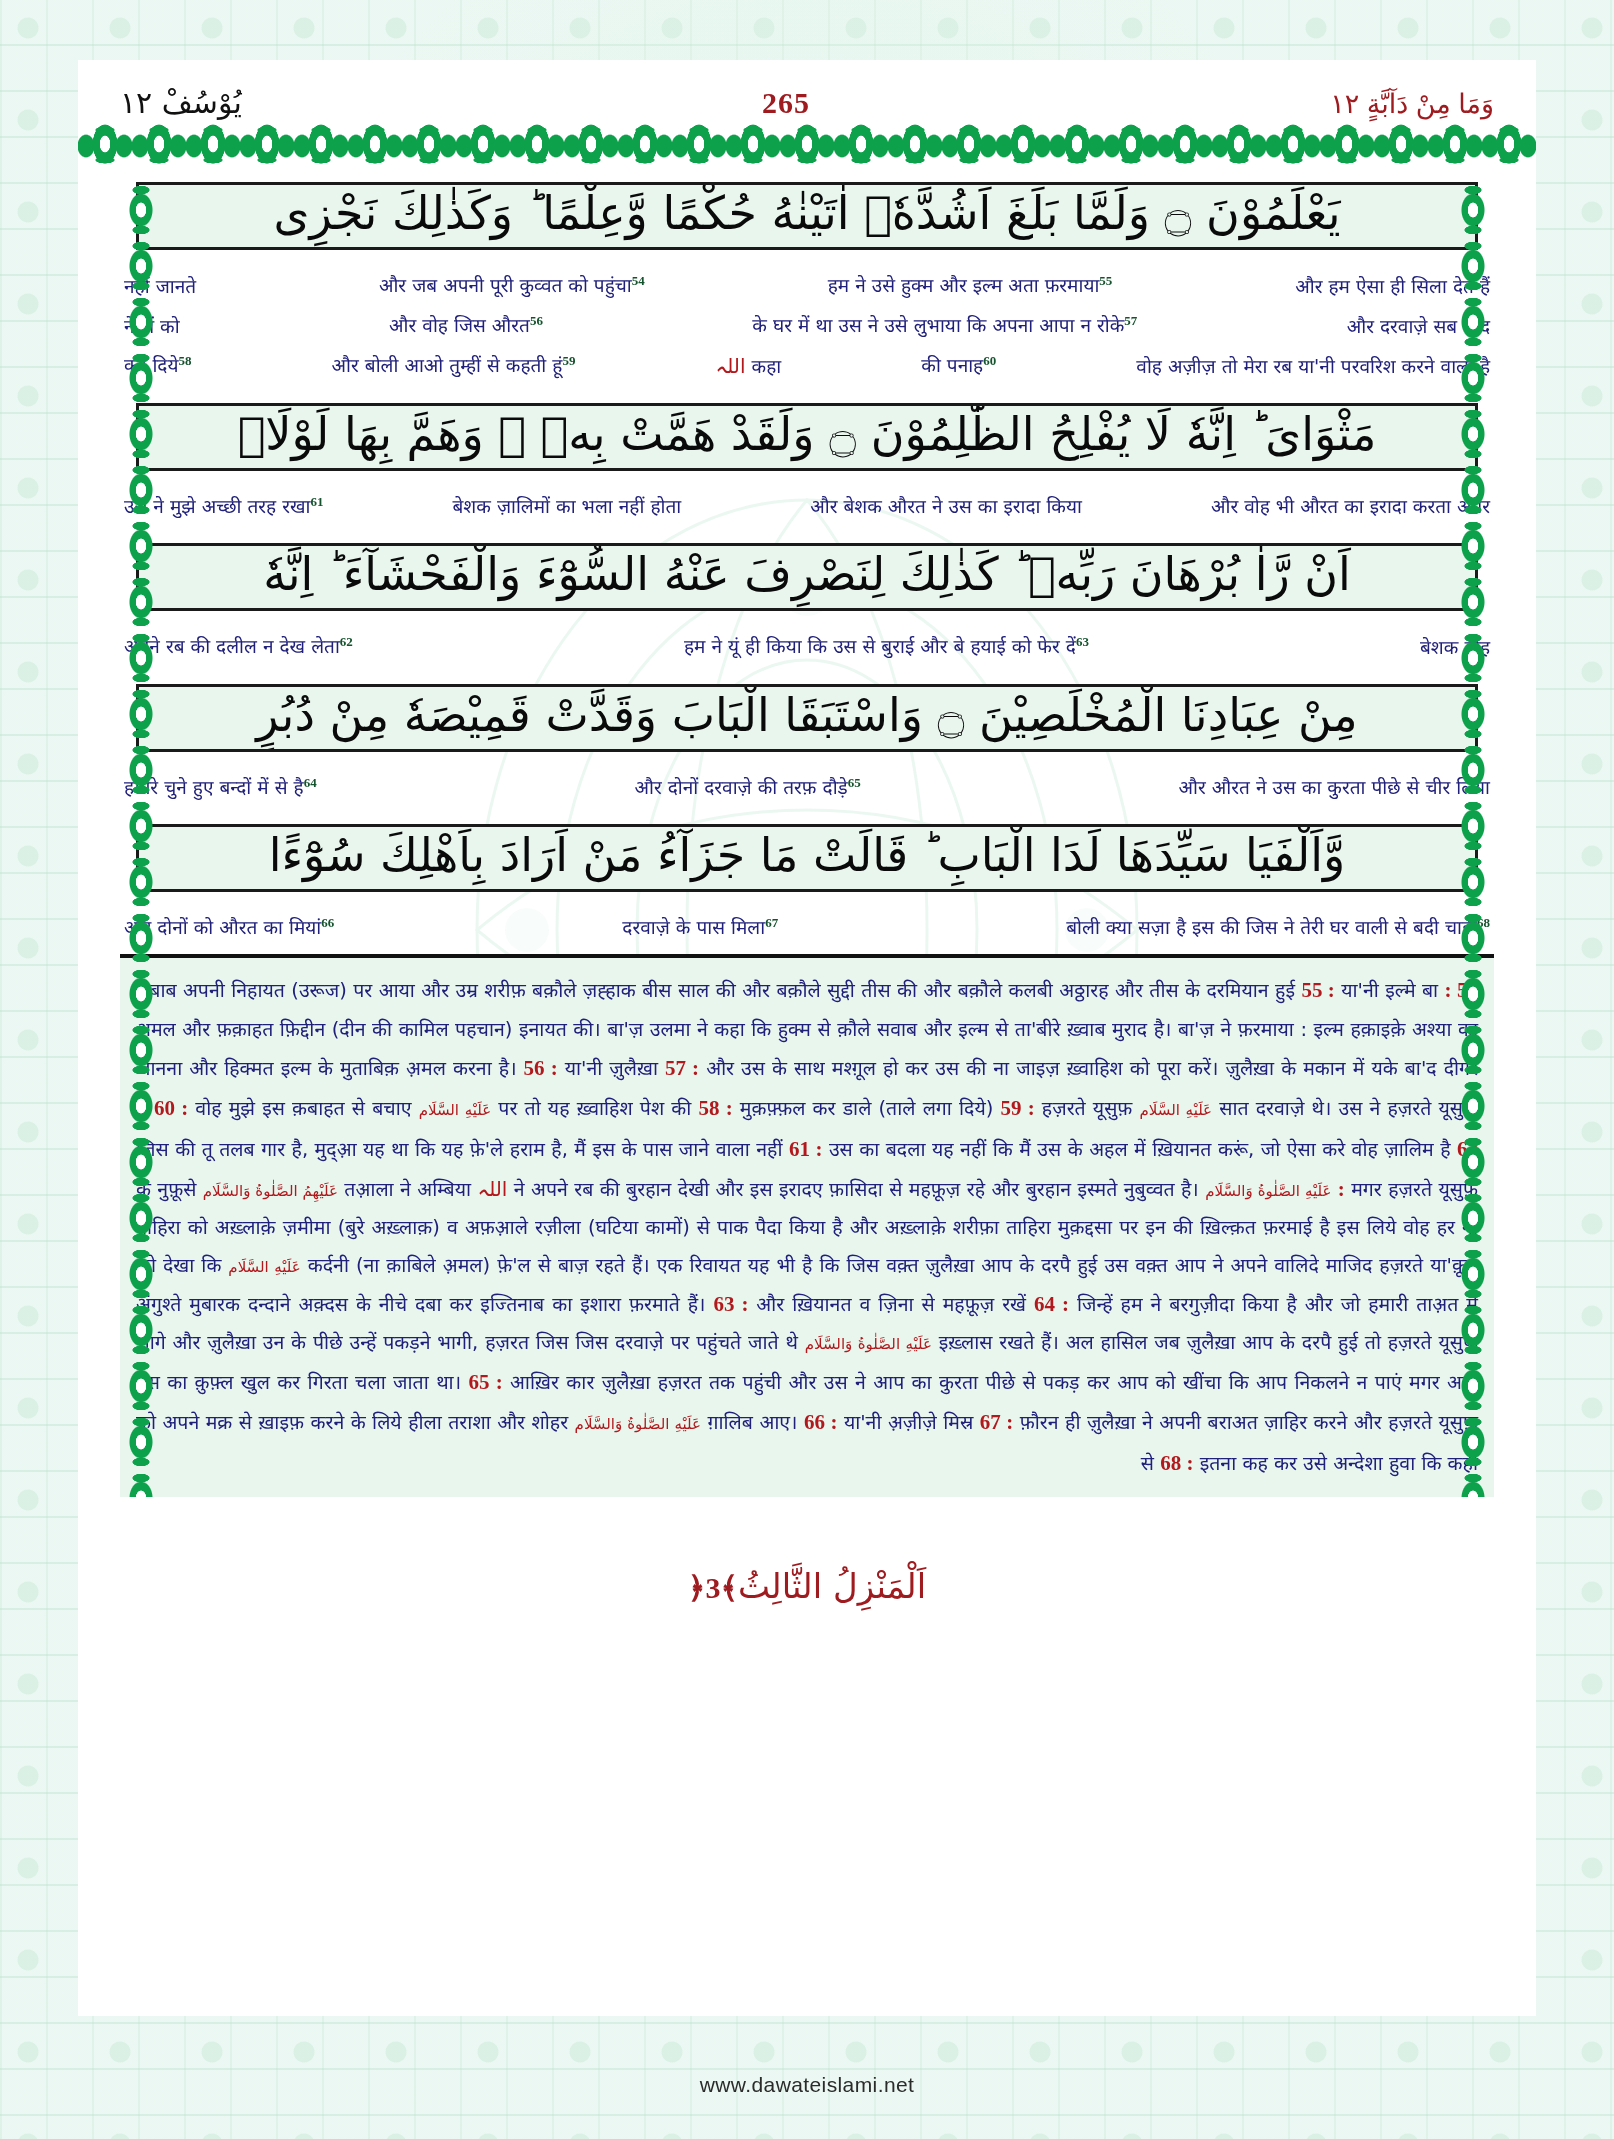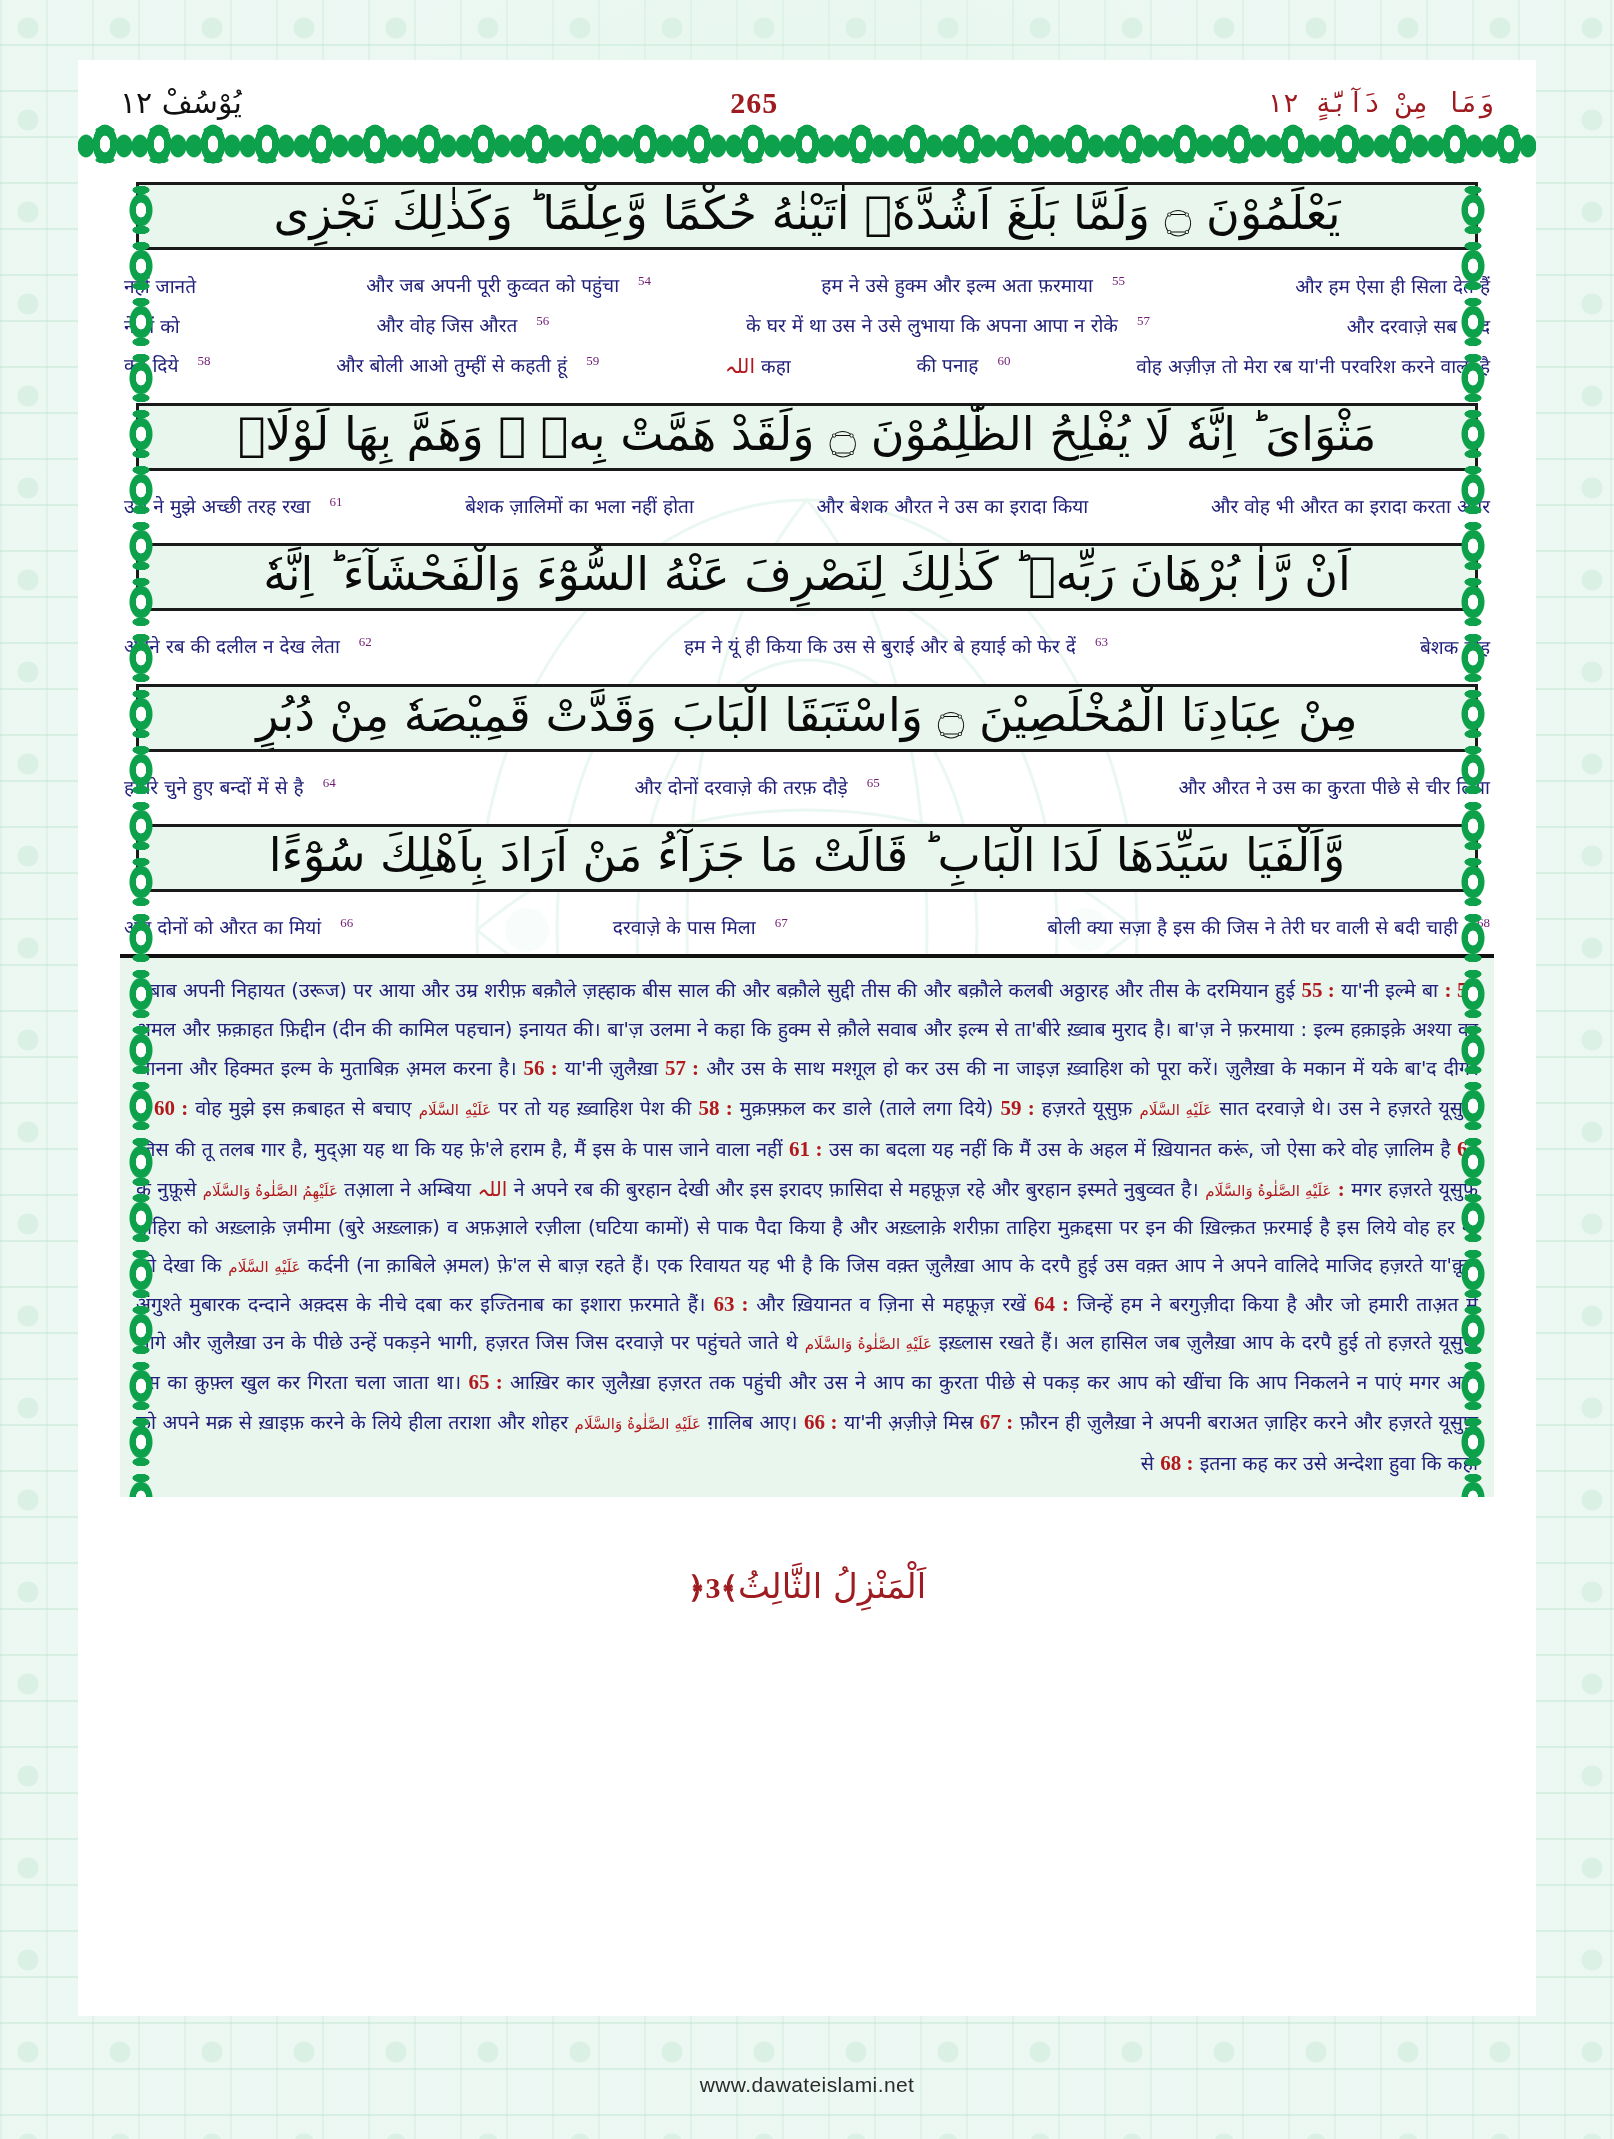--- a/index.html
+++ b/index.html
@@ -70,21 +70,21 @@
     white-space: nowrap;
   }
   .hdr-page {
     font-family: "Liberation Serif", serif;
     font-size: 30px;
     font-weight: bold;
     color: #9e1b20;
     letter-spacing: 1px;
   }
   .hdr-para {
-    font-family: Liberation Mono, monospace;
+    font-family: Liberation Sans, sans-serif;
     font-size: 27px;
     color: #9e1b20;
     direction: rtl;
     white-space: nowrap;
     text-align: center;
   }
 
   
   .orn-strip {
     position: relative;
@@ -164,25 +164,24 @@
   .trans-line .seg { display: inline-block; }
   .trans-row {
     display: flex;
     flex-direction: row-reverse;
     justify-content: space-between;
     align-items: baseline;
     gap: 10px;
   }
   .sup {
     font-size: 13px;
-    color: #701a75;
+    color: #14532d;
     vertical-align: super;
     font-family: "Liberation Serif", serif;
-    font-weight: normal;
-    margin-left: 19px;
+    font-weight: bold;
   }
   .allah-mark {
     font-family: "DejaVu Sans", sans-serif;
     color: #b2191d;
     font-size: 20px;
     direction: rtl;
   }
 
   
   .notes-box {

